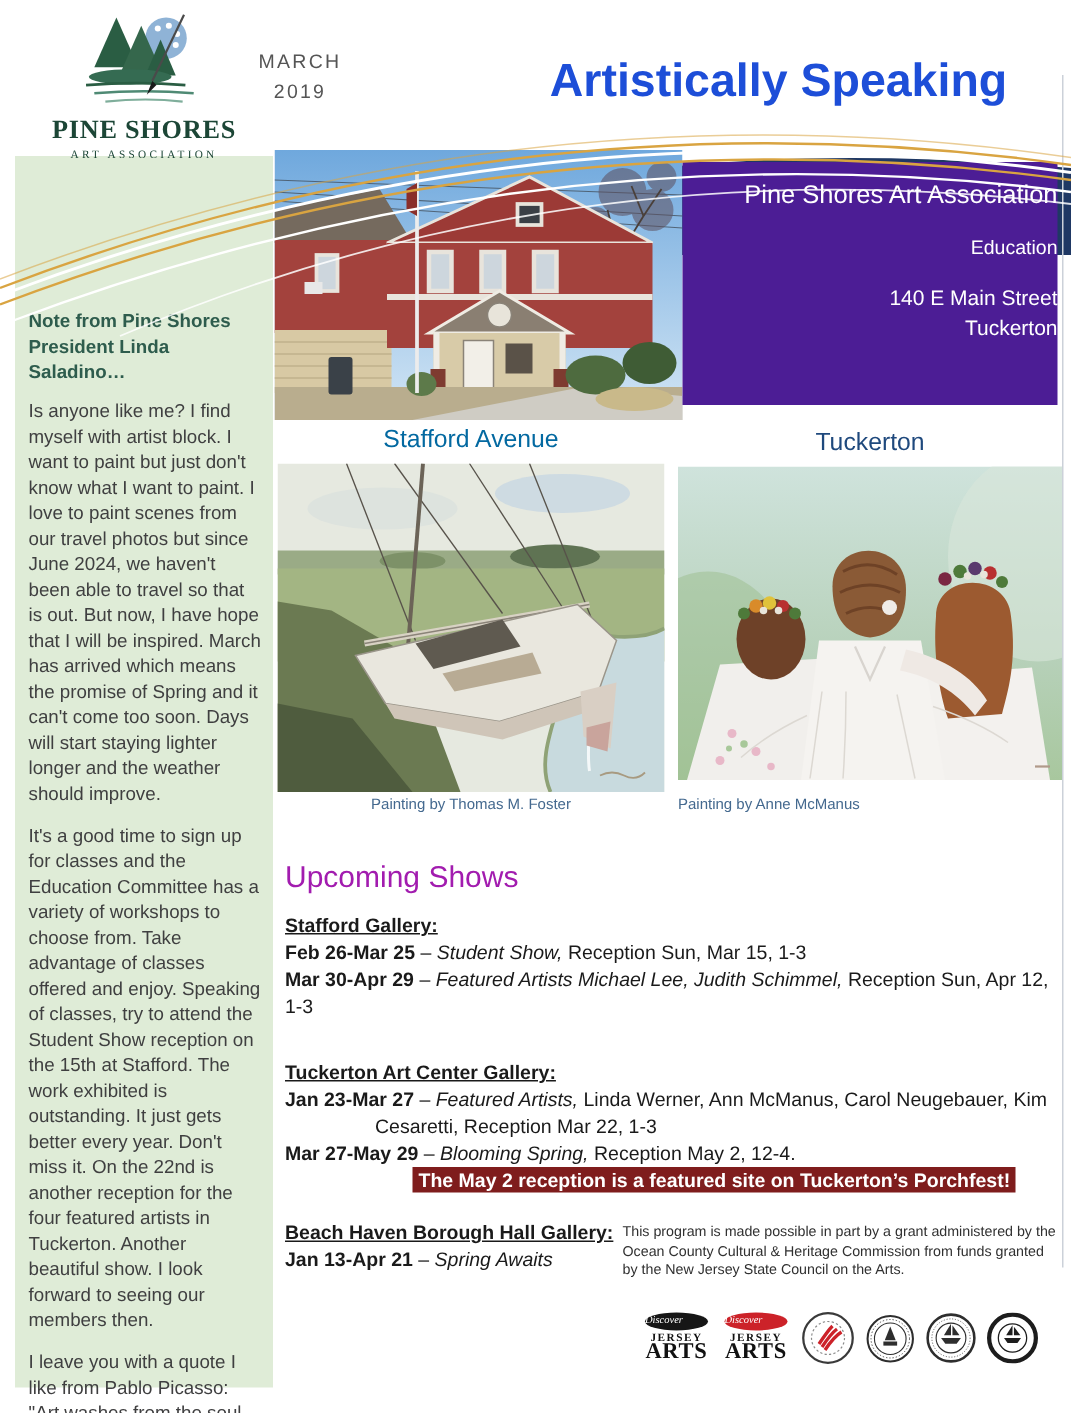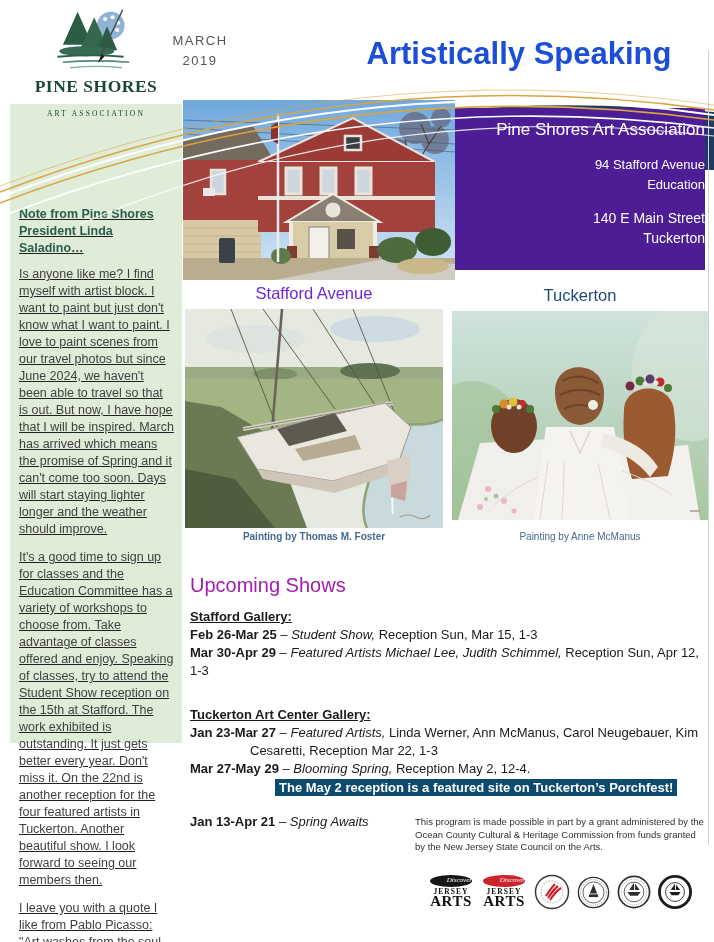--- a/index.html
+++ b/index.html
@@ -6,77 +6,77 @@
   #page{position:relative;width:714px;height:942px;background:#fff;overflow:hidden;
         font-family:"Liberation Sans",sans-serif;color:#222;}
   svg{display:block;}
 
   
   .logo-wrap{position:absolute;left:30px;top:6px;width:132px;text-align:center;z-index:4;}
   .logo-art{margin:0 auto;}
   .logo-name{font-family:"Liberation Serif",serif;font-size:17.5px;font-weight:bold;
              color:#1c4636;letter-spacing:.5px;margin-top:-2px;}
   .logo-sub{font-family:"Liberation Serif",serif;font-size:7.5px;color:#1c4636;
-            letter-spacing:2.2px;margin-top:12px;}
+            letter-spacing:2.2px;margin-top:1px;}
   .issue-date{position:absolute;left:157px;top:31px;width:86px;text-align:center;
               font-size:13px;color:#555;letter-spacing:1.5px;line-height:20px;z-index:4;}
   .main-title{position:absolute;left:333px;top:36px;width:372px;text-align:center;
               font-size:31px;font-weight:bold;color:#1d4ed8;z-index:4;white-space:nowrap;}
 
   #band-svg{position:absolute;left:0;top:0;z-index:0;}
   #lines-svg{position:absolute;left:0;top:0;z-index:3;pointer-events:none;}
   .right-border{position:absolute;left:708px;top:50px;width:1px;height:795px;
                 background:#ccd1d9;z-index:0;}
 
   
-  .sidebar{position:absolute;left:10px;top:104px;width:172px;height:639px;
-           background:#dfecd7;z-index:1;box-sizing:border-box;padding:102px 8px 0 9px;text-decoration:underline;}
+  .sidebar{position:absolute;left:10px;top:104px;width:172px;height:821px;
+           background:#dfecd7;z-index:1;box-sizing:border-box;padding:102px 8px 0 9px;}
   .note-heading{font-size:12.5px;font-weight:bold;color:#2e5c4d;line-height:17px;margin:0 0 9px 0;}
   .note-p{font-size:12.5px;color:#3f3f40;line-height:17px;margin:0 0 11px 0;}
 
   
   .photo{position:absolute;left:183px;top:100px;width:272px;height:180px;z-index:2;}
   .addr{position:absolute;left:455px;top:108px;width:250px;height:162px;background:#4c1d95;
         z-index:2;color:#fff;text-align:right;}
   .addr-title{font-size:17px;margin-top:12px;}
   .addr-group1{margin-top:15px;font-size:13px;line-height:20px;}
   .addr-group2{margin-top:13px;font-size:14px;line-height:20px;}
 
   
   .gal-title-left{position:absolute;left:185px;top:284px;width:258px;text-align:center;
-                  font-size:16.5px;color:#6d28d9;z-index:2;}
+                  font-size:16.5px;color:#0369a1;z-index:2;}
   .gal-title-right{position:absolute;left:452px;top:286px;width:256px;text-align:center;
                    font-size:16.5px;color:#1f497d;z-index:2;}
   .painting-left{position:absolute;left:185px;top:309px;width:258px;height:219px;z-index:2;}
   .painting-right{position:absolute;left:452px;top:311px;width:256px;height:209px;z-index:2;}
   .caption-left{position:absolute;left:185px;top:531px;width:258px;text-align:center;
-                font-size:10px;color:#44698f;z-index:2;font-weight:bold;}
-  .caption-right{position:absolute;left:452px;top:531px;width:256px;text-align:center;
+                font-size:10px;color:#44698f;z-index:2;}
+  .caption-right{position:absolute;left:452px;top:531px;width:256px;
                  font-size:10px;color:#44698f;z-index:2;}
 
   
   .shows{position:absolute;left:190px;top:574px;width:516px;z-index:2;color:#1a1a1a;}
   .shows h2{font-size:20px;font-weight:normal;color:#a21caf;margin:0 0 11px 0;}
   .gname{font-size:13px;font-weight:bold;text-decoration:underline;line-height:18px;}
   .sline{font-size:13px;line-height:18px;}
   .sline b{font-weight:bold;}
   .sline .ind{margin-left:60px;}
   .sg2{margin-top:26px;}
   .sg3{margin-top:17px;}
   .hline{line-height:18px;}
-  .hl{display:inline-block;margin-left:85px;background:#0c4a6e;color:#fff;
+  .hl{display:inline-block;margin-left:85px;background:#7f1d1d;color:#fff;
       font-size:13px;font-weight:bold;padding:0 4px;line-height:17px;}
 
   
   .grant{position:absolute;left:415px;top:816px;width:290px;font-size:9.5px;
          line-height:12.5px;color:#303030;z-index:2;}
   .logos{position:absolute;left:428px;top:874px;display:flex;align-items:center;gap:7px;z-index:2;}
   .ja-logo{width:46px;text-align:center;line-height:1;}
   .ja-oval{width:42px;height:12px;border-radius:50%;margin:0 auto 1px auto;
-           display:flex;align-items:center;justify-content:flex-end;}
+           display:flex;align-items:center;justify-content:flex-start;}
   .ja-oval.black{background:#161616;}
   .ja-oval.red{background:#cc2229;}
   .ja-oval span{color:#fff;font-style:italic;font-size:7px;font-family:"Liberation Serif",serif;}
   .ja-mid{font-family:"Liberation Serif",serif;font-size:7.5px;font-weight:bold;letter-spacing:1px;color:#111;}
   .ja-arts{font-family:"Liberation Serif",serif;font-size:15px;font-weight:bold;letter-spacing:.5px;color:#111;margin-top:-1px;}
 </style>
 </head>
 <body>
 
 <div id="page">
@@ -183,21 +183,20 @@
     <ellipse cx="240" cy="166" rx="26" ry="8" fill="#c9b98a"></ellipse>
     <ellipse cx="98" cy="156" rx="10" ry="8" fill="#5d7a4a"></ellipse>
     <rect x="36" y="138" width="16" height="25" rx="2" fill="#3a4148"></rect>
     <line x1="95" y1="14" x2="95" y2="162" stroke="#ececec" stroke-width="2.5"></line>
     <polygon points="88,26 95,22 95,44 88,40" fill="#8a2f2a"></polygon>
   </svg>
 
   <div class="addr">
     <div class="addr-title">Pine Shores Art Association</div>
     <div class="addr-group1">
-      <div>94 Stafford Avenue</div>
       <div>Education</div>
     </div>
     <div class="addr-group2">
       <div>140 E Main Street</div>
       <div>Tuckerton</div>
     </div>
   </div>
 
   <div class="gal-title-left">Stafford Avenue</div>
   <div class="gal-title-right">Tuckerton</div>
@@ -310,20 +309,21 @@
 
     <div class="sg2">
       <div class="gname">Tuckerton Art Center Gallery:</div>
       <div class="sline"><b>Jan 23-Mar 27</b><span> – </span><i>Featured Artists,</i><span> Linda Werner, Ann McManus, Carol Neugebauer, Kim</span></div>
       <div class="sline"><span class="ind">Cesaretti, Reception Mar 22, 1-3</span></div>
       <div class="sline"><b>Mar 27-May 29</b><span> – </span><i>Blooming Spring,</i><span> Reception May 2, 12-4.</span></div>
       <div class="hline"><span class="hl">The May 2 reception is a featured site on Tuckerton’s Porchfest!</span></div>
     </div>
 
     <div class="sg3">
+      <div class="gname">Beach Haven Borough Hall Gallery:</div>
       <div class="sline"><b>Jan 13-Apr 21</b><span> – </span><i>Spring Awaits</i><span></span></div>
     </div>
   </section>
 
   <div class="grant">This program is made possible in part by a grant administered by the Ocean County Cultural &amp; Heritage Commission from funds granted by the New Jersey State Council on the Arts.</div>
 
   <div class="logos">
     <div class="ja-logo">
       <div class="ja-oval black">
           <span>Discover</span>

